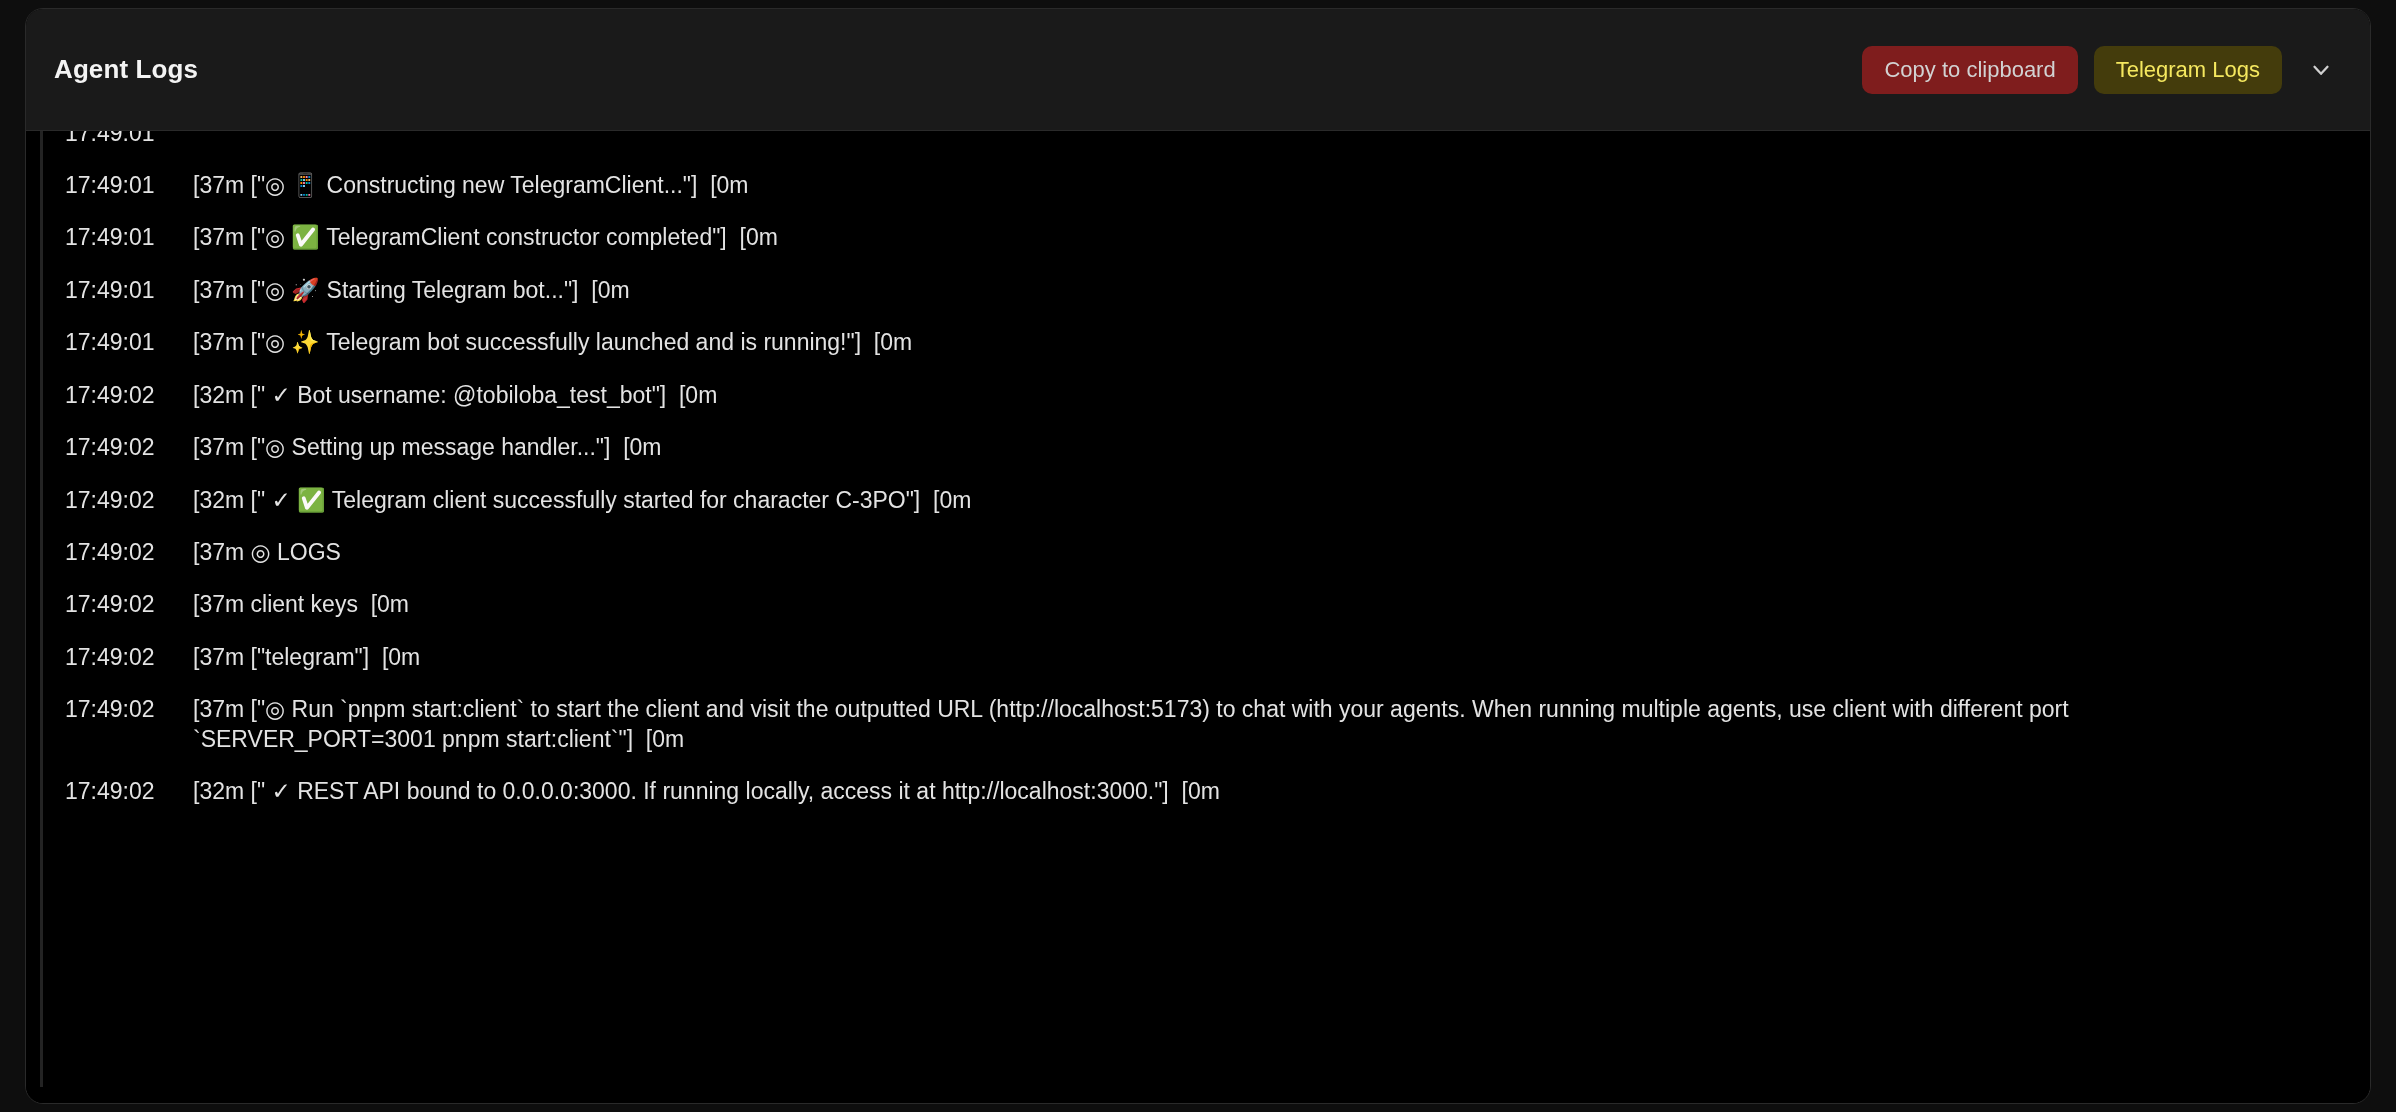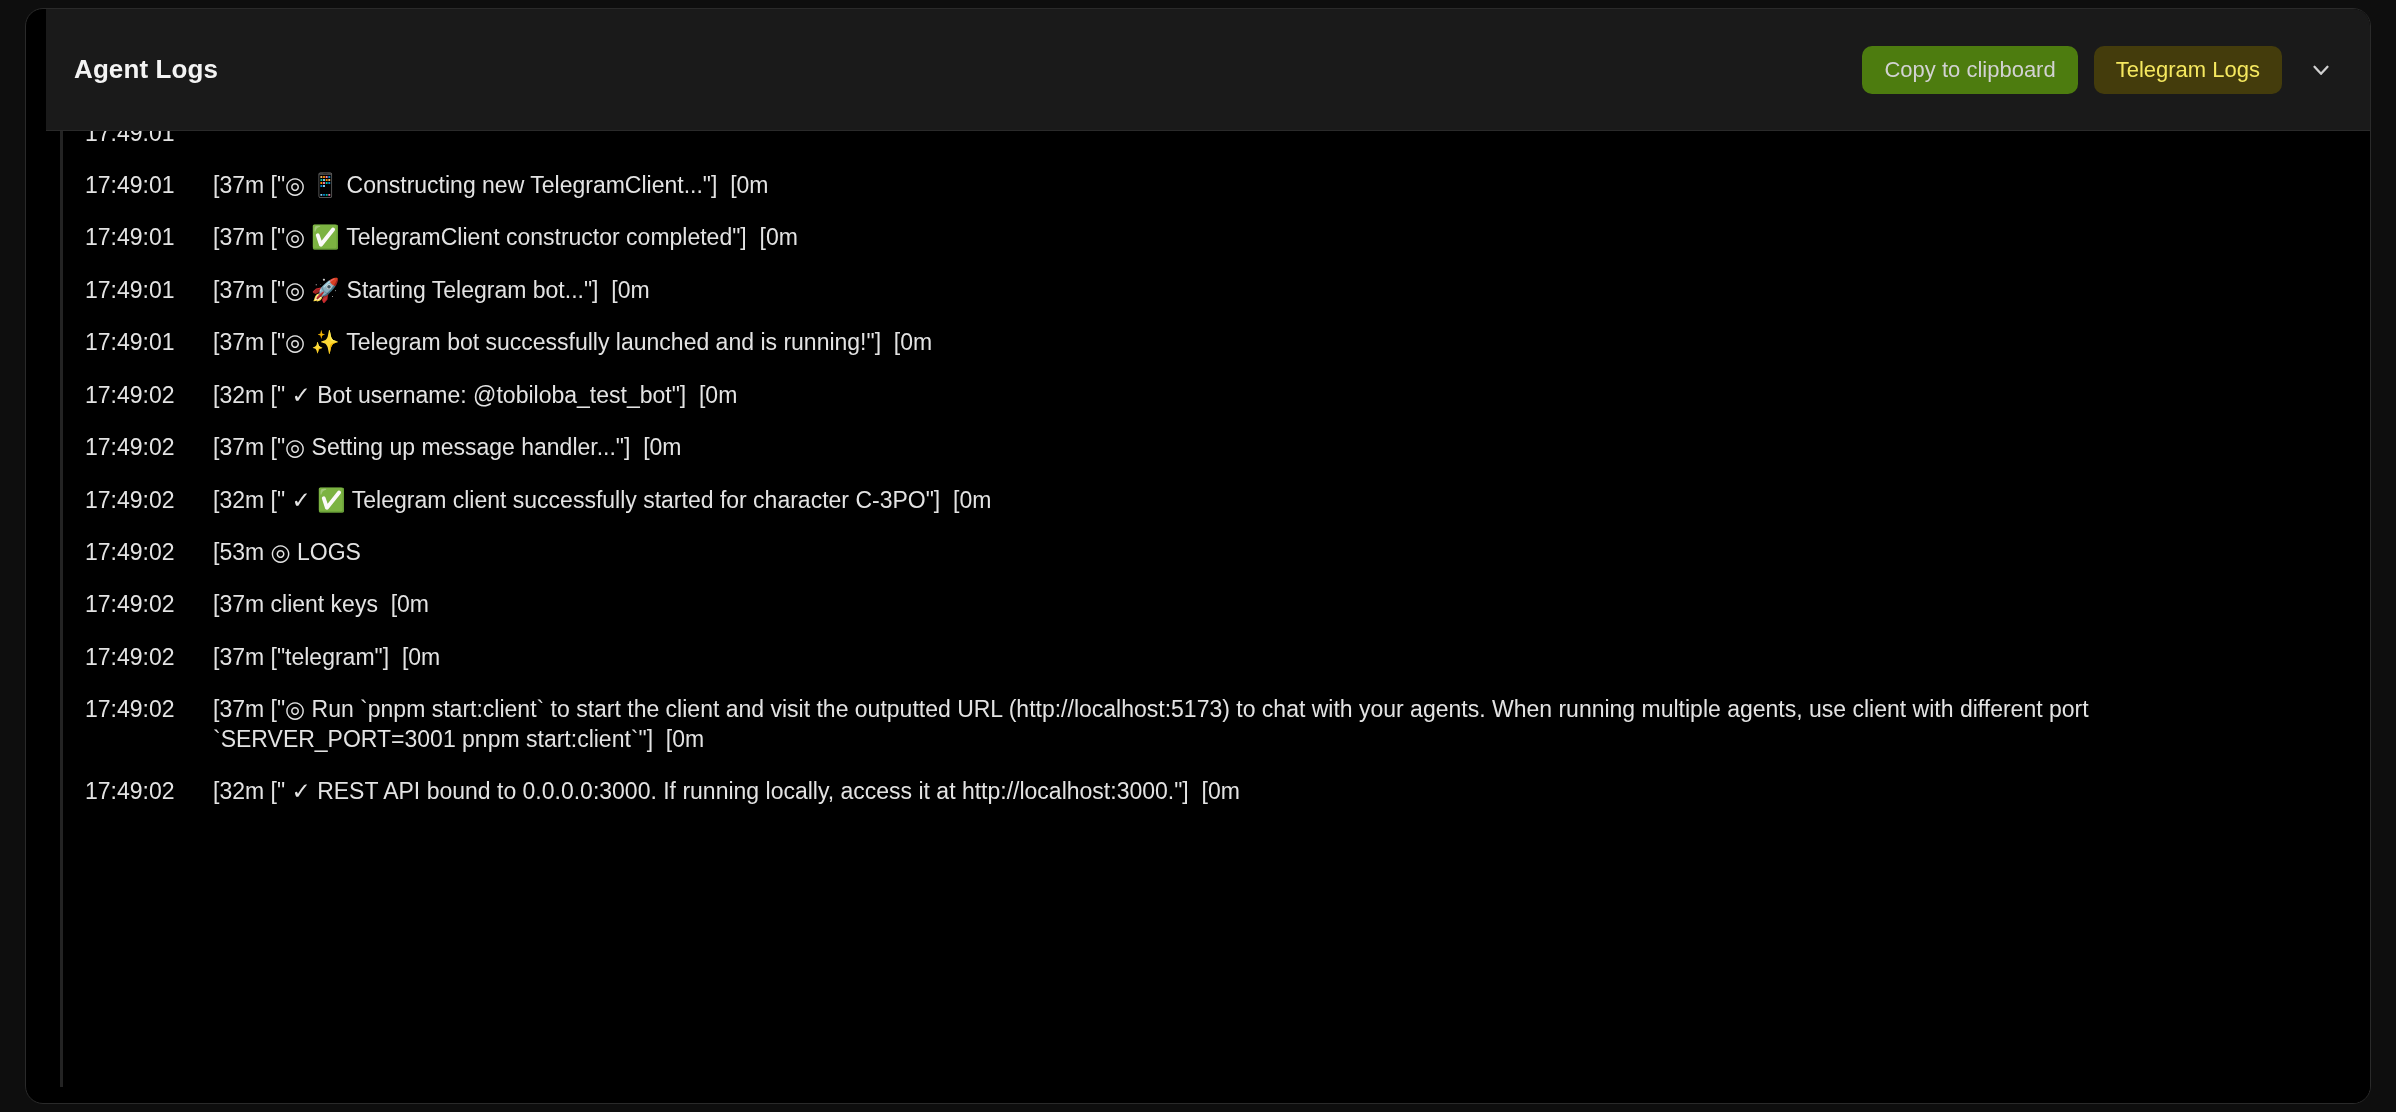--- a/index.html
+++ b/index.html
@@ -24,21 +24,20 @@
   .log-card {
     position: relative;
     width: 100%;
     height: 1096px;
     border: 1px solid #2a2a2a;
     border-radius: 18px;
     background: #000000;
     overflow: hidden;
     display: flex;
     flex-direction: column;
-    padding-left: 20px;
   }
 
   
   .card-header {
     flex: 0 0 auto;
     height: 122px;
     background: #1a1a1a;
     border-bottom: 1px solid #2a2a2a;
     display: flex;
     align-items: center;
@@ -66,21 +65,21 @@
     cursor: pointer;
     font-family: "Liberation Sans", sans-serif;
     font-size: 22px;
     border-radius: 10px;
     padding: 13px 22px;
     white-space: nowrap;
     line-height: 1;
   }
 
   .btn-secondary {
-    background: #4d7c0f;
+    background: #7f1d1d;
     color: #d2d2d2;
   }
 
   .btn-accent {
     background: #443c0c;
     color: #f5e85f;
   }
 
   .chevron-btn {
     width: 46px;
@@ -199,21 +198,21 @@
           <div class="log-line">
             <div class="log-time">17:49:02</div>
             <div class="log-msg">[37m ["◎ Setting up message handler..."]  [0m</div>
           </div>
           <div class="log-line">
             <div class="log-time">17:49:02</div>
             <div class="log-msg">[32m [" ✓ ✅ Telegram client successfully started for character C-3PO"]  [0m</div>
           </div>
           <div class="log-line">
             <div class="log-time">17:49:02</div>
-            <div class="log-msg">[53m ◎ LOGS</div>
+            <div class="log-msg">[37m ◎ LOGS</div>
           </div>
           <div class="log-line">
             <div class="log-time">17:49:02</div>
             <div class="log-msg">[37m client keys  [0m</div>
           </div>
           <div class="log-line">
             <div class="log-time">17:49:02</div>
             <div class="log-msg">[37m ["telegram"]  [0m</div>
           </div>
           <div class="log-line">

